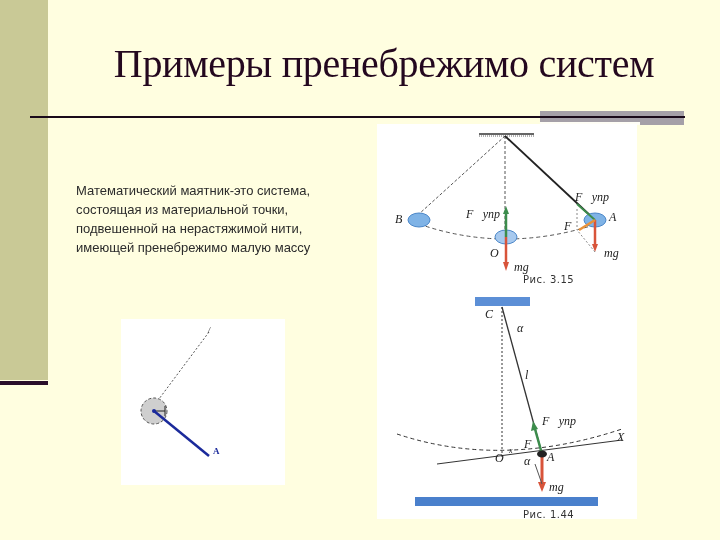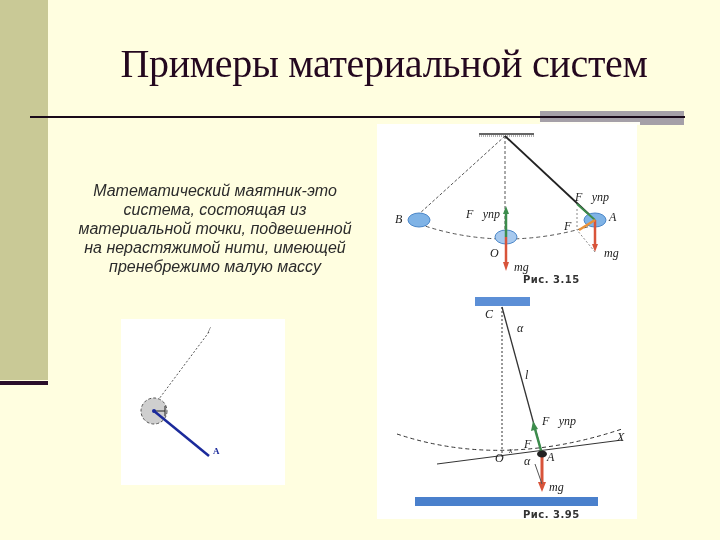--- a/index.html
+++ b/index.html
@@ -30,46 +30,46 @@
     .rule-gray-inner {
       position: absolute; left: 540px; top: 122px; width: 100px; height: 3px;
       background: #fffef6;
     }
     .rule-black {
       position: absolute; left: 30px; top: 116px; width: 655px; height: 2px;
       background: #1a0a1a;
     }
     .definition {
       position: absolute; left: 76px; top: 181px; width: 278px;
-      text-align: center; font-size: 16px; line-height: 19px; color: #2b2b2b; font-style: italic;
+      font-size: 13px; line-height: 19px; color: #2b2b2b;
     }
     .fig-small {
       position: absolute; left: 121px; top: 319px; width: 164px; height: 166px;
       background: #ffffff;
     }
     .fig-right {
       position: absolute; left: 377px; top: 124px; width: 260px; height: 395px;
       background: #ffffff;
     }
     .caption {
       position: absolute; font-family: "DejaVu Sans", sans-serif;
-      font-weight: bold; font-size: 10px; color: #333;
+      font-weight: normal; font-size: 10px; color: #333;
       letter-spacing: 0.5px;
       padding-left: 48px;
     }
     .lbl { position: absolute; font-family: "Liberation Serif", serif; font-style: italic; font-size: 12px; color: #222; }
     svg { position: absolute; left: 0; top: 0; }
   </style>
 </head>
 <body>
 
 <div class="sidebar"></div>
 <div class="sidebar-bottom"></div>
 
-<div class="title">Примеры материальной систем</div>
+<div class="title">Примеры пренебрежимо систем</div>
 
 <div class="rule-gray"></div>
 <div class="rule-black"></div>
 <div class="rule-gray-inner"></div>
 
 <div class="definition">Математический маятник-это система, состоящая из материальной точки, подвешенной на нерастяжимой нити, имеющей пренебрежимо малую массу</div>
 
 <div class="fig-small">
   <svg width="164" height="166" viewBox="0 0 164 166">
     <line x1="88" y1="13" x2="32" y2="88" stroke="#555" stroke-width="1" stroke-dasharray="2,2"></line>
@@ -134,14 +134,14 @@
   <span class="lbl" style="left:140px;top:197px;">α</span>
   <span class="lbl" style="left:148px;top:244px;">l</span>
   <span class="lbl" style="left:165px;top:290px;">F⃗упр</span>
   <span class="lbl" style="left:147px;top:313px;">F⃗</span>
   <span class="lbl" style="left:170px;top:326px;">A</span>
   <span class="lbl" style="left:118px;top:327px;">O</span>
   <span class="lbl" style="left:132px;top:322px;font-size:8px;">x</span>
   <span class="lbl" style="left:147px;top:330px;">α</span>
   <span class="lbl" style="left:240px;top:306px;">X</span>
   <span class="lbl" style="left:172px;top:356px;">mg⃗</span>
-  <span class="caption" style="left:98px;top:385px;">Рис. 3.95</span>
+  <span class="caption" style="left:98px;top:385px;">Рис. 1.44</span>
 </div>
 
 </body></html>

